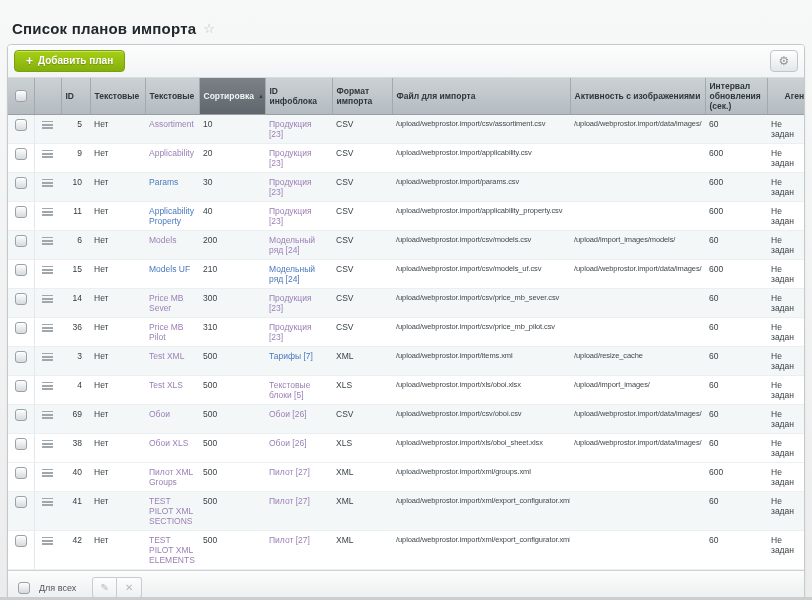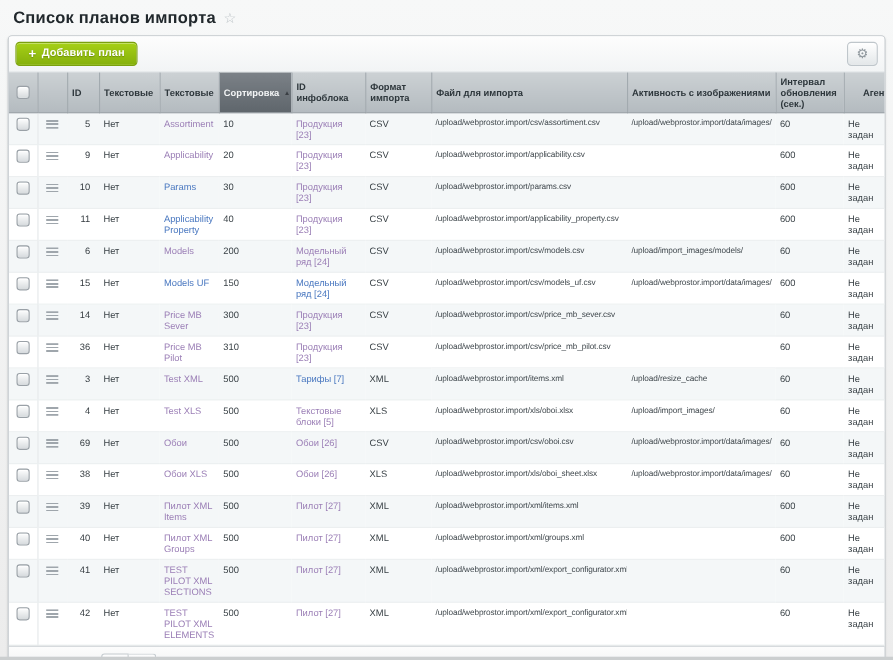--- a/index.html
+++ b/index.html
@@ -2,21 +2,21 @@
 <html><head>
 <meta charset="utf-8">
 <style>
   * { margin:0; padding:0; box-sizing:border-box; }
   html,body { width:812px; height:600px; overflow:hidden; }
   body {
     font-family: "Liberation Sans", sans-serif;
     background: linear-gradient(#f7f8f8, #ececec);
     position: relative;
   }
-  .page-header { padding:8px 12px 5px; display:flex; align-items:center; }
+  .page-header { padding:20px 12px 5px; display:flex; align-items:center; }
   .page-header h1 { font-size:15px; font-weight:bold; color:#21282c; letter-spacing:.2px; }
   .star { color:#bcc2c6; font-size:13px; margin-left:7px; cursor:pointer; }
 
   .panel {
     margin:2px 7px 0;
     background:#fff;
     border:1px solid #c3c9cd;
     border-radius:4px 4px 2px 2px;
     box-shadow:0 1px 2px rgba(0,0,0,.08);
     overflow:hidden;
@@ -259,21 +259,21 @@
         <tr class="even">
           <td class="c-cb">
             <div class="cb"></div>
           </td>
           <td>
             <div class="drag"></div>
           </td>
           <td class="c-id">15</td>
           <td>Нет</td>
           <td><a class="lnk">Models UF</a></td>
-          <td>150</td>
+          <td>210</td>
           <td><a class="lnk">Модельный ряд [24]</a></td>
           <td>CSV</td>
           <td class="c-path">/upload/webprostor.import/csv/models_uf.csv</td>
           <td class="c-path">/upload/webprostor.import/data/images/</td>
           <td>600</td>
           <td>Не задан</td>
         </tr>
         <tr class="odd">
           <td class="c-cb">
             <div class="cb"></div>
@@ -373,38 +373,20 @@
           </td>
           <td class="c-id">38</td>
           <td>Нет</td>
           <td><a class="lnk visited">Обои XLS</a></td>
           <td>500</td>
           <td><a class="lnk visited">Обои [26]</a></td>
           <td>XLS</td>
           <td class="c-path">/upload/webprostor.import/xls/oboi_sheet.xlsx</td>
           <td class="c-path">/upload/webprostor.import/data/images/</td>
           <td>60</td>
-          <td>Не задан</td>
-        </tr>
-        <tr class="odd">
-          <td class="c-cb">
-            <div class="cb"></div>
-          </td>
-          <td>
-            <div class="drag"></div>
-          </td>
-          <td class="c-id">39</td>
-          <td>Нет</td>
-          <td><a class="lnk visited">Пилот XML Items</a></td>
-          <td>500</td>
-          <td><a class="lnk visited">Пилот [27]</a></td>
-          <td>XML</td>
-          <td class="c-path">/upload/webprostor.import/xml/items.xml</td>
-          <td class="c-path"></td>
-          <td>600</td>
           <td>Не задан</td>
         </tr>
         <tr class="even">
           <td class="c-cb">
             <div class="cb"></div>
           </td>
           <td>
             <div class="drag"></div>
           </td>
           <td class="c-id">40</td>

